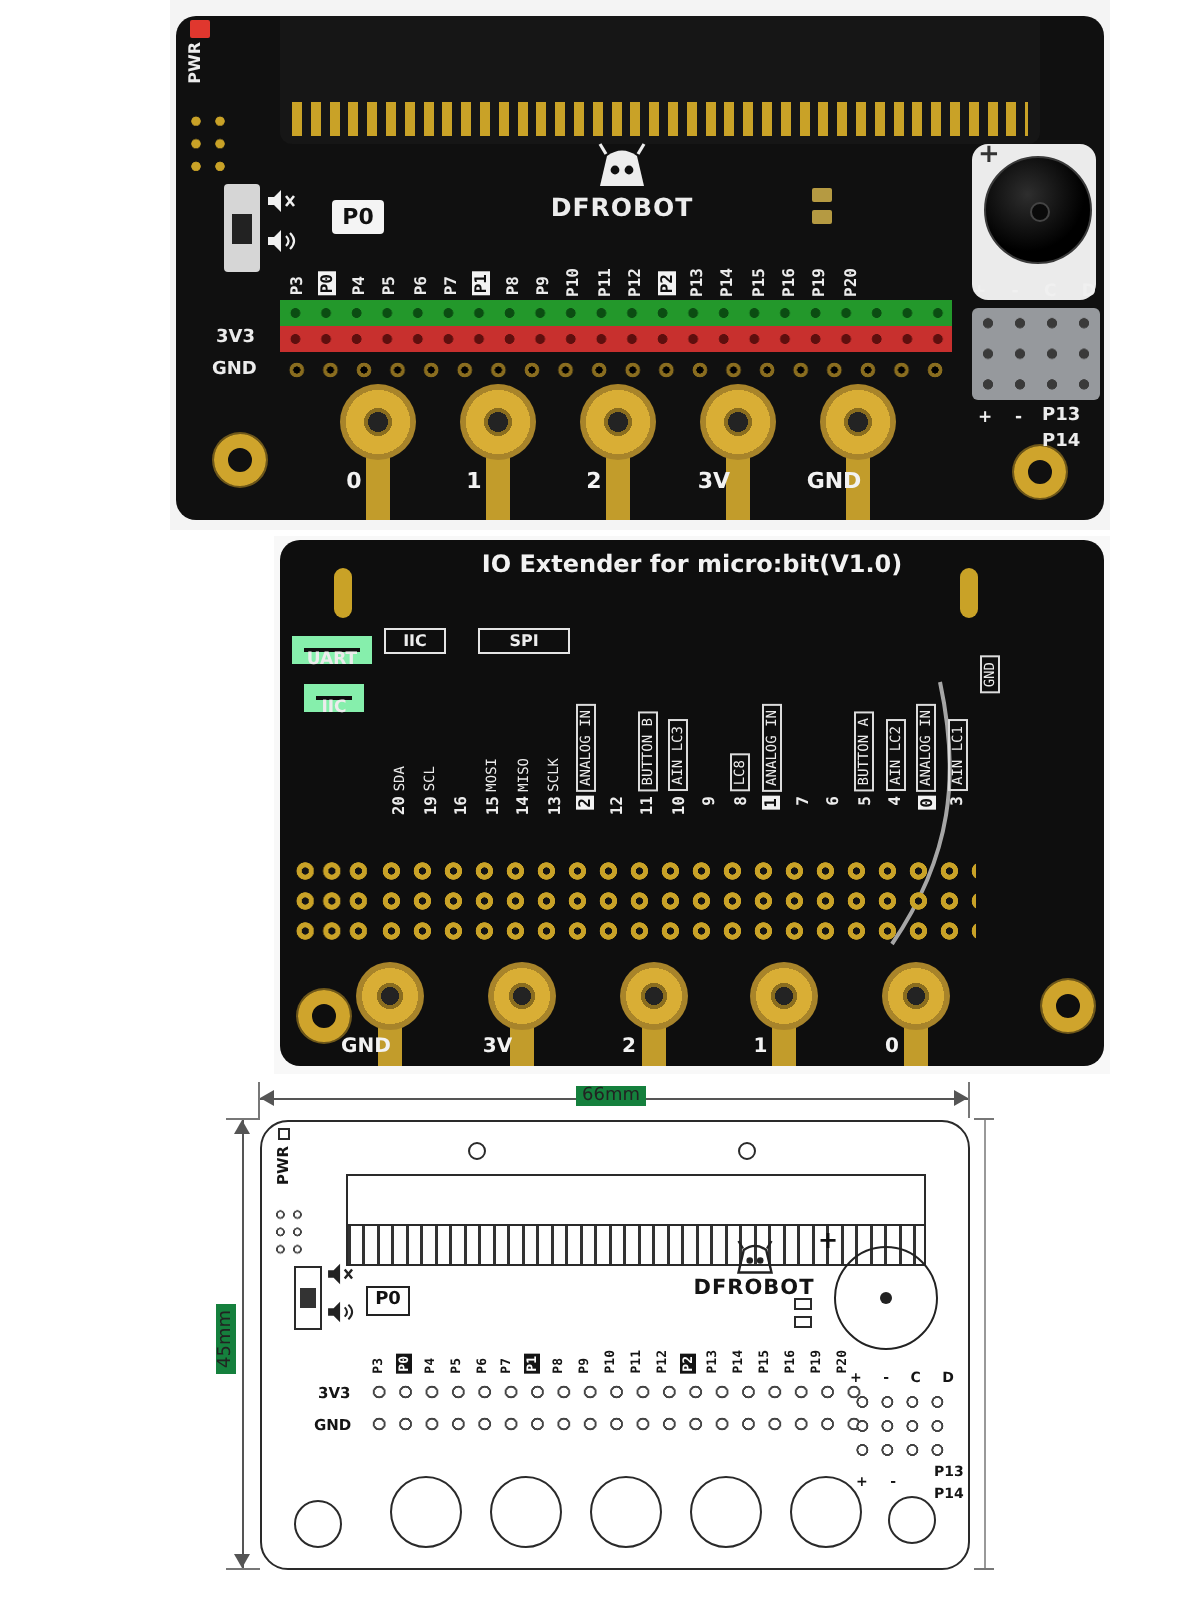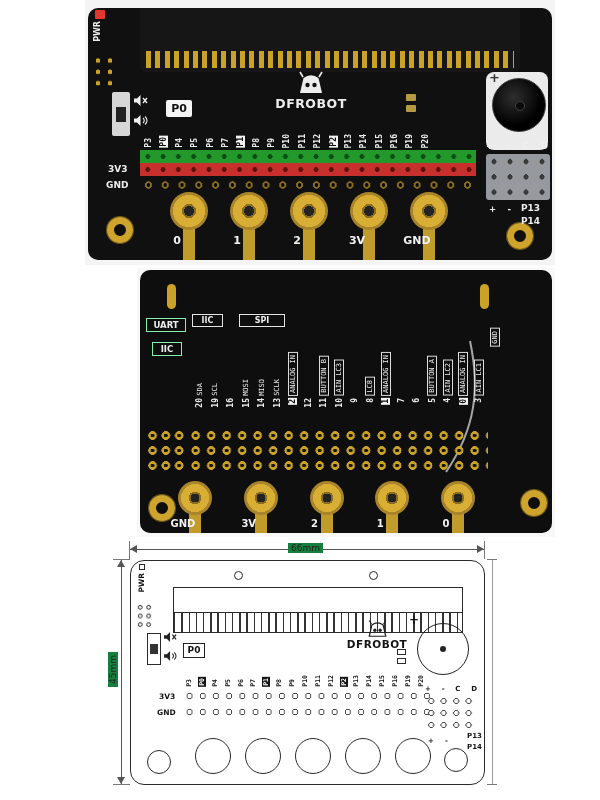--- a/index.html
+++ b/index.html
@@ -42,21 +42,21 @@
   
   .colrow{display:flex;}
   .mcol{width:15.5px;display:flex;justify-content:center;height:100%;}
   .bottomalign .mcol{align-items:flex-end;}
   .topalign .mcol{align-items:flex-start;}
   .mlabel{writing-mode:vertical-rl;transform:rotate(180deg);font:7px "DejaVu Sans Mono",monospace;color:#ececec;white-space:nowrap;}
   .mlabel.boxed{border:1px solid #dcdcdc;padding:2px 0;}
   .mnum{writing-mode:vertical-rl;transform:rotate(180deg);font:bold 8px "DejaVu Sans Mono",monospace;color:#ececec;}
   .mnum.hl{background:#f2f2f2;color:#0e0e0e;padding:1px 0;}
   .gbox{position:absolute;border:1px solid #e4e4e4;color:#ececec;font:bold 8px "DejaVu Sans",sans-serif;text-align:center;line-height:11px;}
-  .lbox{position:absolute;border:1px solid #86efac;color:#ececec;font:bold 8.5px "DejaVu Sans",sans-serif;text-align:center;line-height:12px;}
+  .lbox{position:absolute;border:6px solid #86efac;color:#ececec;font:bold 8.5px "DejaVu Sans",sans-serif;text-align:center;line-height:12px;}
   
   .auxrow{display:flex;justify-content:space-between;color:#f0f0f0;font:bold 8.5px "DejaVu Sans",sans-serif;}
   .auxrow-d{color:#141414;font:bold 7px "DejaVu Sans",sans-serif;}
   .sidelabels span{display:block;font:bold 9px "DejaVu Sans",sans-serif;color:#ececec;line-height:13px;}
   .sidelabels-d span{font:bold 7px "DejaVu Sans",sans-serif;color:#141414;line-height:11px;}
   
   #drawing{position:absolute;background:#fff;border:1.5px solid #2a2a2a;border-radius:14px;}
   .outline{border:1.2px solid #2a2a2a;background:#fff;}
   .dimline-h{position:absolute;border-top:1px solid #555;}
   .dimline-v{position:absolute;border-left:1px solid #555;}
@@ -204,20 +204,21 @@
     <div class="abs sidelabels" style="left:433px;top:194px;">
 
     <span>P13</span>
         <span>P14</span>
       </div>
   </div>
 
   <div class="photo-bg" style="left:137px;top:268px;width:418px;height:269px;background:#f8f8f8;"></div>
   <div class="pcb" id="mid-board" style="left:140px;top:270px;width:412px;height:263px;background:#0e0e0e;">
 
+    <div class="abs" style="left:0;top:5px;width:412px;text-align:center;font:bold 12px 'DejaVu Sans',sans-serif;color:#f2f2f2;">IO Extender for micro:bit(V1.0)</div>
 
     <div class="abs" style="left:27px;top:14px;width:9px;height:25px;background:var(--gold,#c9a227);border-radius:5px;"></div>
     <div class="abs" style="left:340px;top:14px;width:9px;height:25px;background:var(--gold,#c9a227);border-radius:5px;"></div>
 
     <div class="lbox" style="left:6px;top:48px;width:40px;height:14px;">UART</div>
     <div class="lbox" style="left:12px;top:72px;width:30px;height:14px;">IIC</div>
 
     <div class="gbox" style="left:52px;top:44px;width:31px;height:13px;">IIC</div>
     <div class="gbox" style="left:99px;top:44px;width:46px;height:13px;">SPI</div>
 

